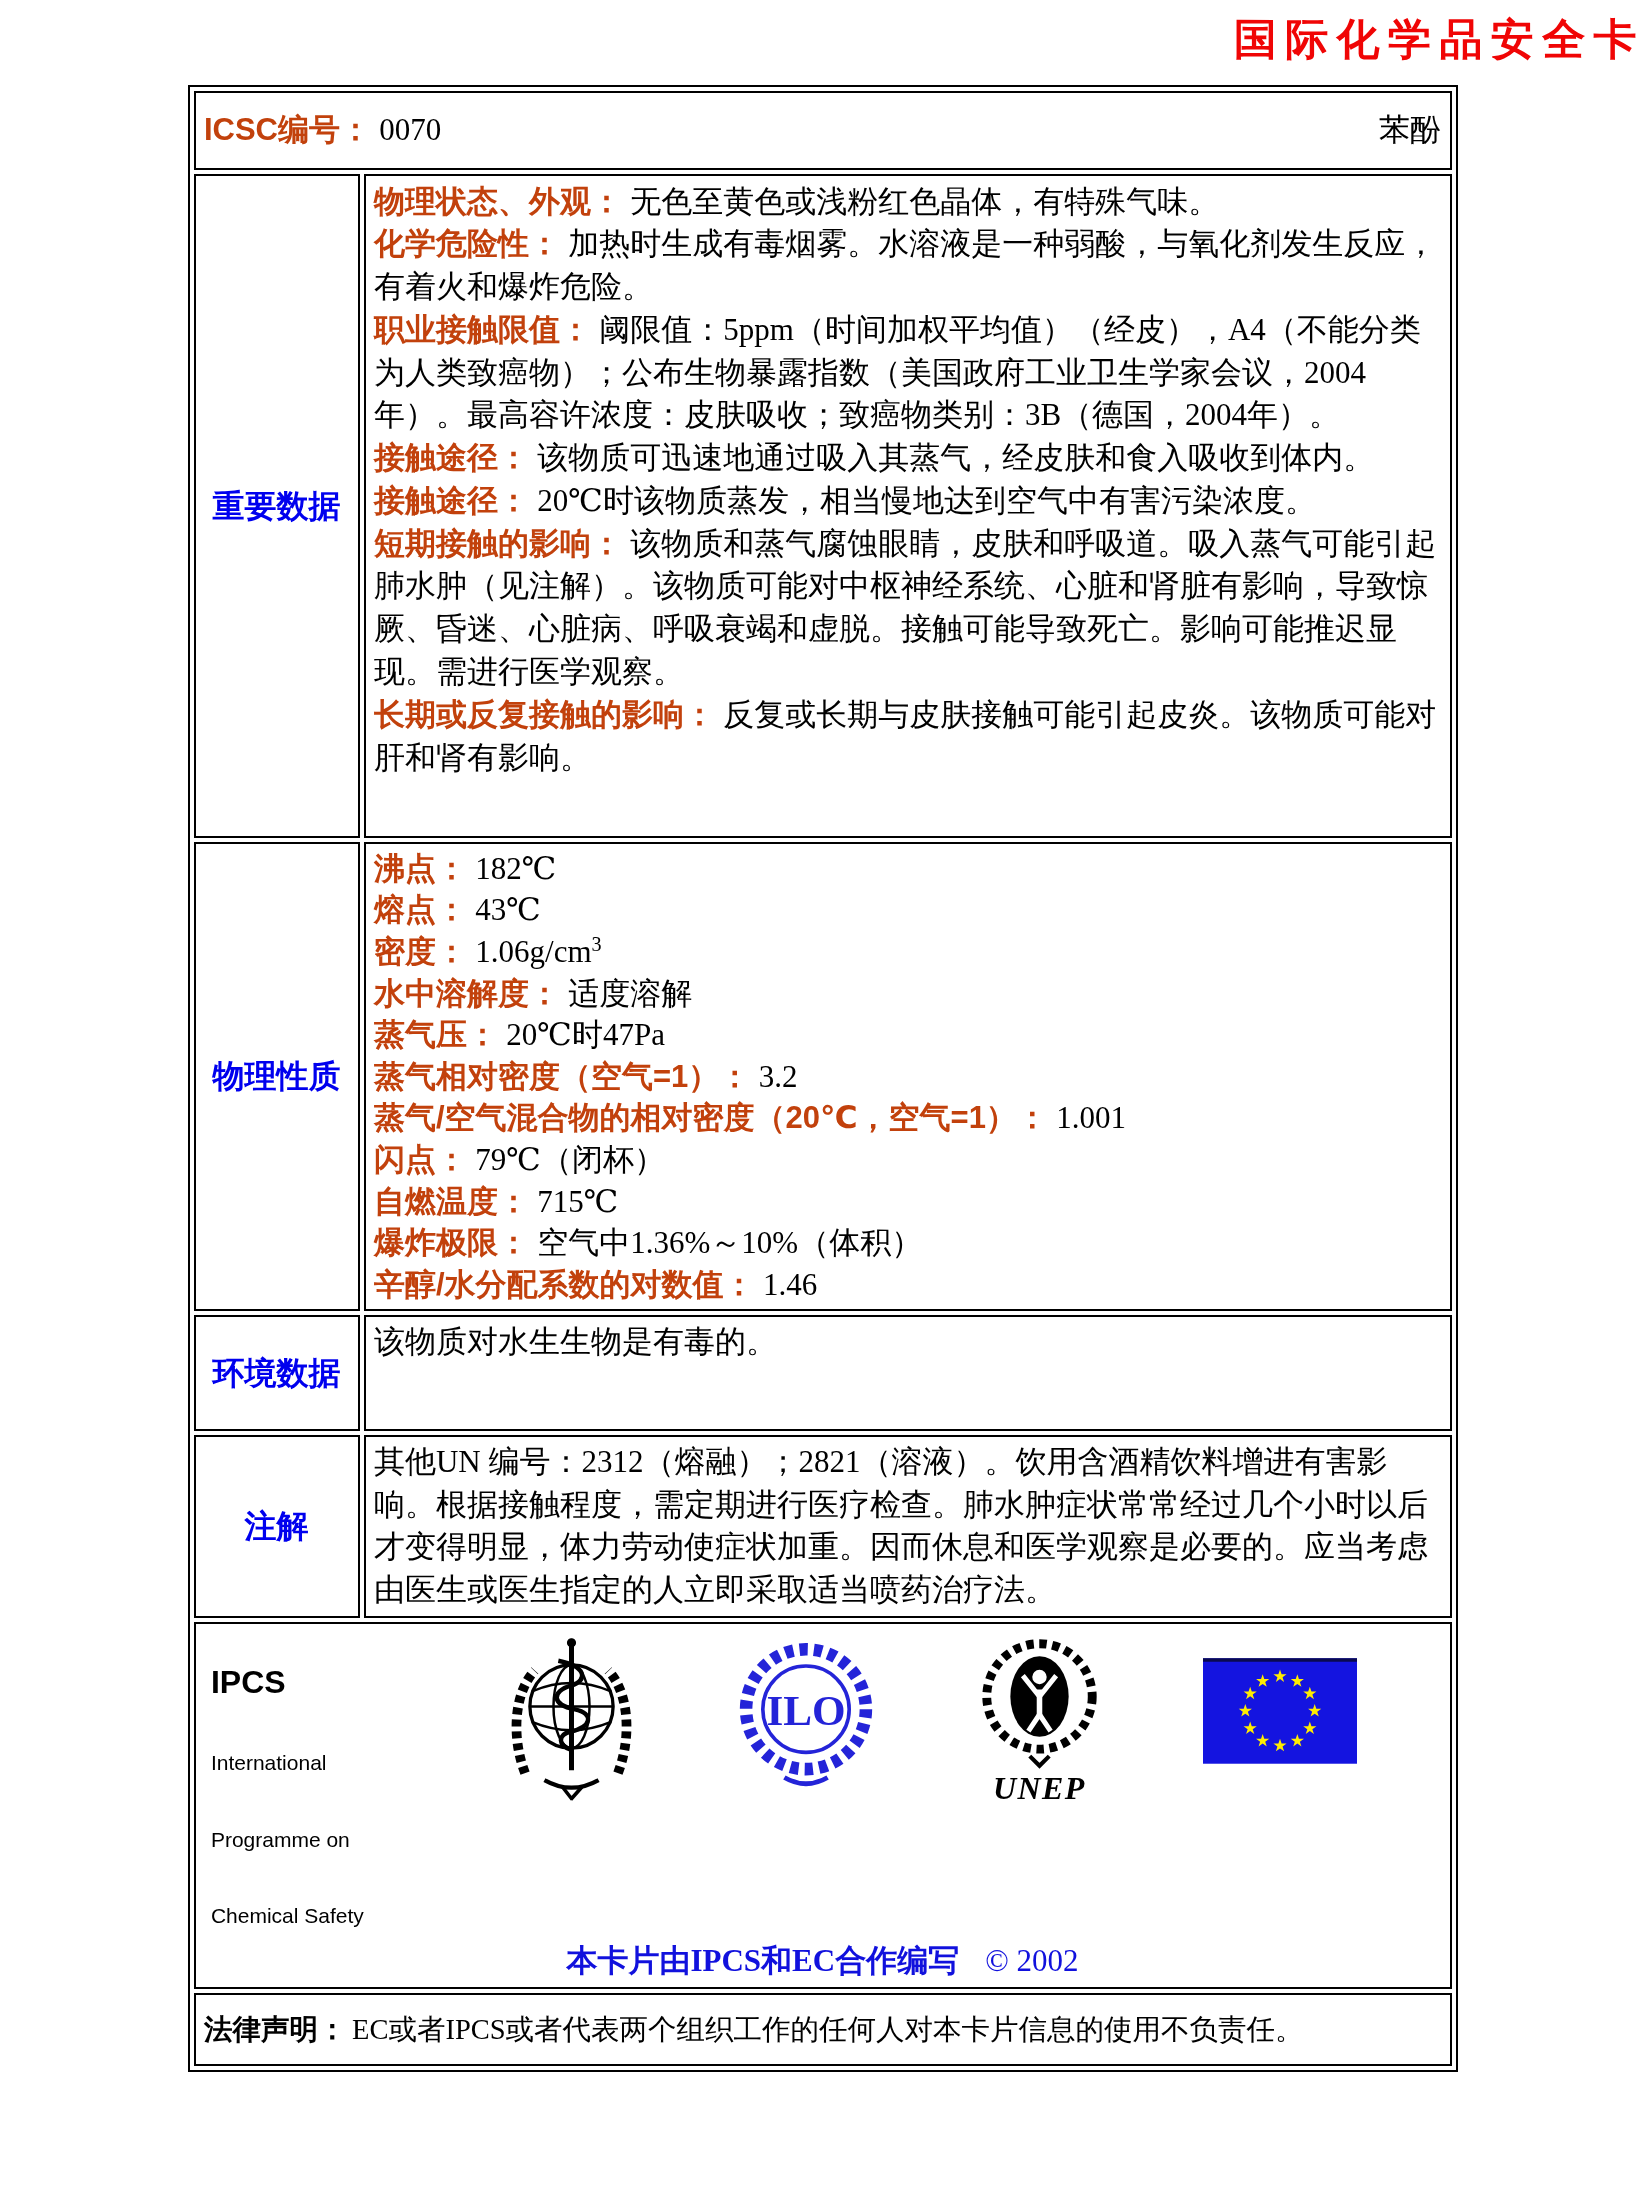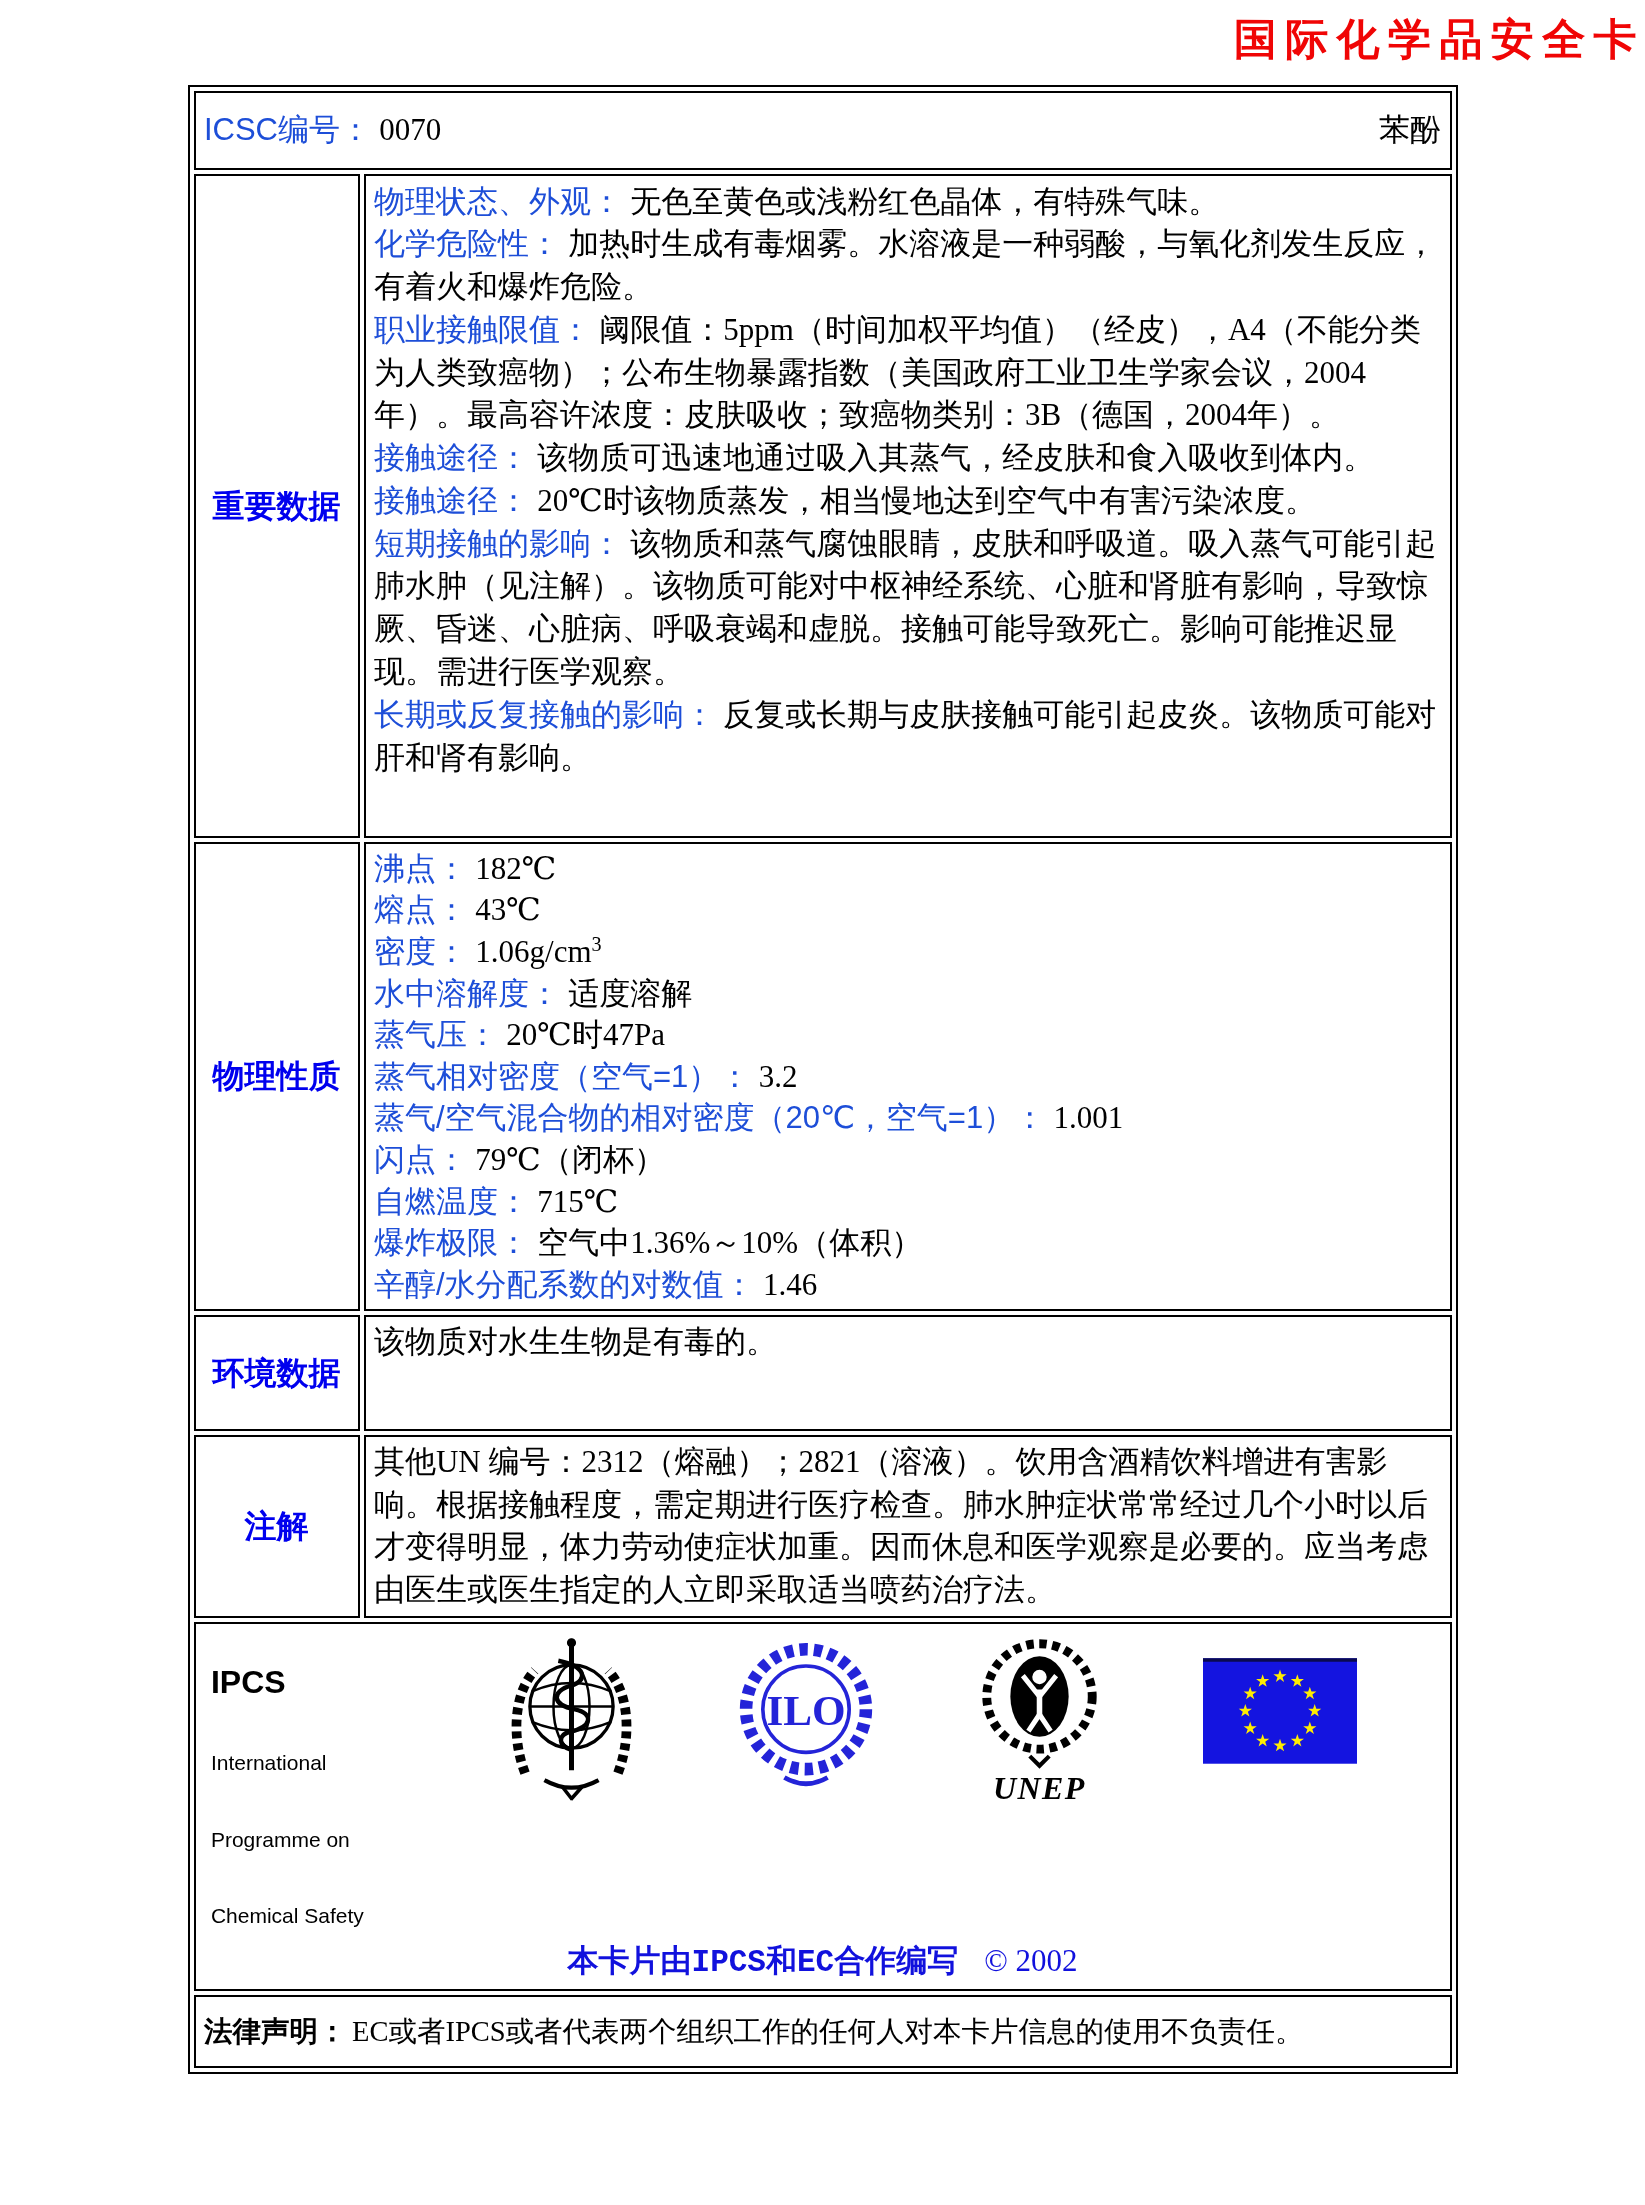--- a/index.html
+++ b/index.html
@@ -24,21 +24,21 @@
     overflow:hidden;word-break:break-all;
   }
   td.label-cell{
     text-align:center;vertical-align:middle;padding:0 2.8px;
   }
   .section-label{
     color:#0000ee;font-weight:bold;font-size:32px;
     font-family:"Liberation Sans","DejaVu Sans",sans-serif;
   }
   .lbl{
-    color:#1d4ed8;font-weight:normal;
+    color:#c2410c;font-weight:bold;
     font-family:"Liberation Sans","DejaVu Sans",sans-serif;
     margin-right:8.4px;
   }
   .val{color:#000;}
   p.para{margin:0;}
   .phys p.para{line-height:1.34;}
   sup.val{font-size:65%;}
   .header-flex{
     display:flex;justify-content:space-between;align-items:center;height:67px;
   }
@@ -55,21 +55,21 @@
   .unep-block{display:flex;flex-direction:column;align-items:center;}
   .unep-text{
     font-size:32px;font-weight:bold;letter-spacing:1.4px;margin-top:-4.2px;
     font-family:"Liberation Serif","DejaVu Serif",serif;
     font-style:italic;
   }
   .eu-box{margin-top:24px;}
   .logos-caption{
     text-align:center;margin-top:9.7px;font-size:31px;color:#1111dd;
   }
-  .caption-main{font-weight:bold;font-family:Liberation Mono, monospace;margin-top:17px;}
+  .caption-main{font-weight:bold;font-family:Liberation Serif, serif;margin-top:17px;}
   .caption-copy{font-weight:normal;margin-left:26px;font-family:"Liberation Serif",serif;}
   .legal-cell{vertical-align:middle;font-size:28.5px;}
   .legal-label{
     color:#000;font-weight:bold;margin-right:5.6px;
     font-family:"Liberation Sans","DejaVu Sans",sans-serif;
   }
 </style>
 </head>
 <body>
 

